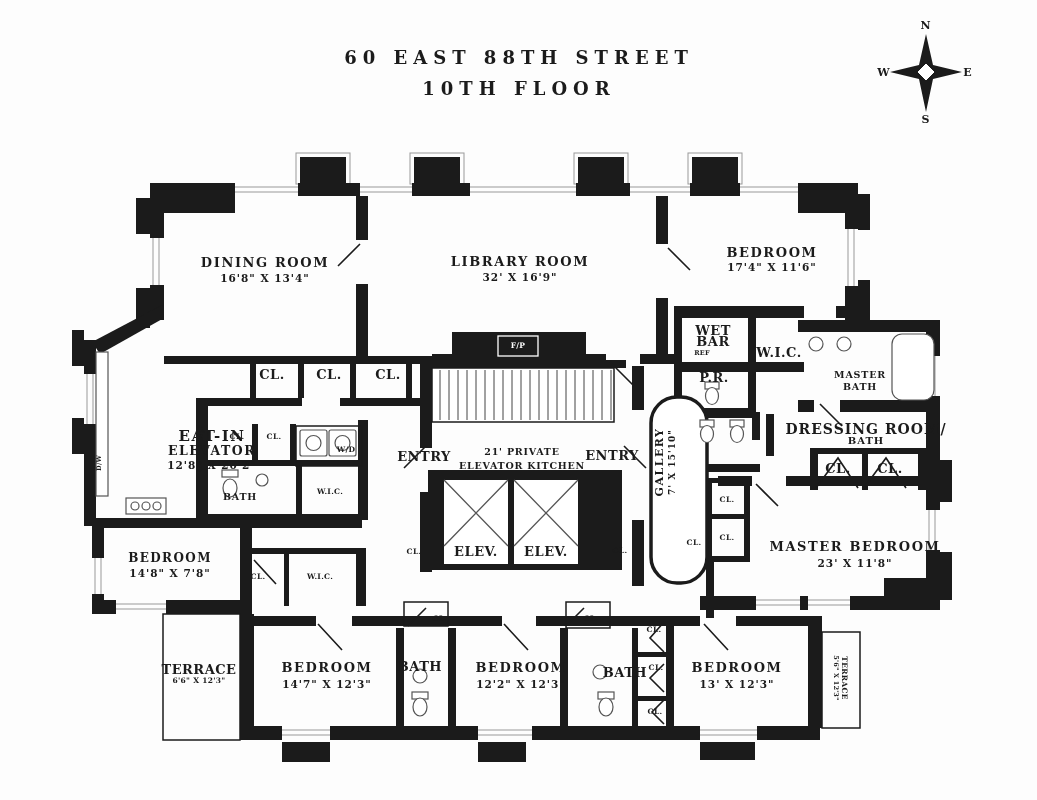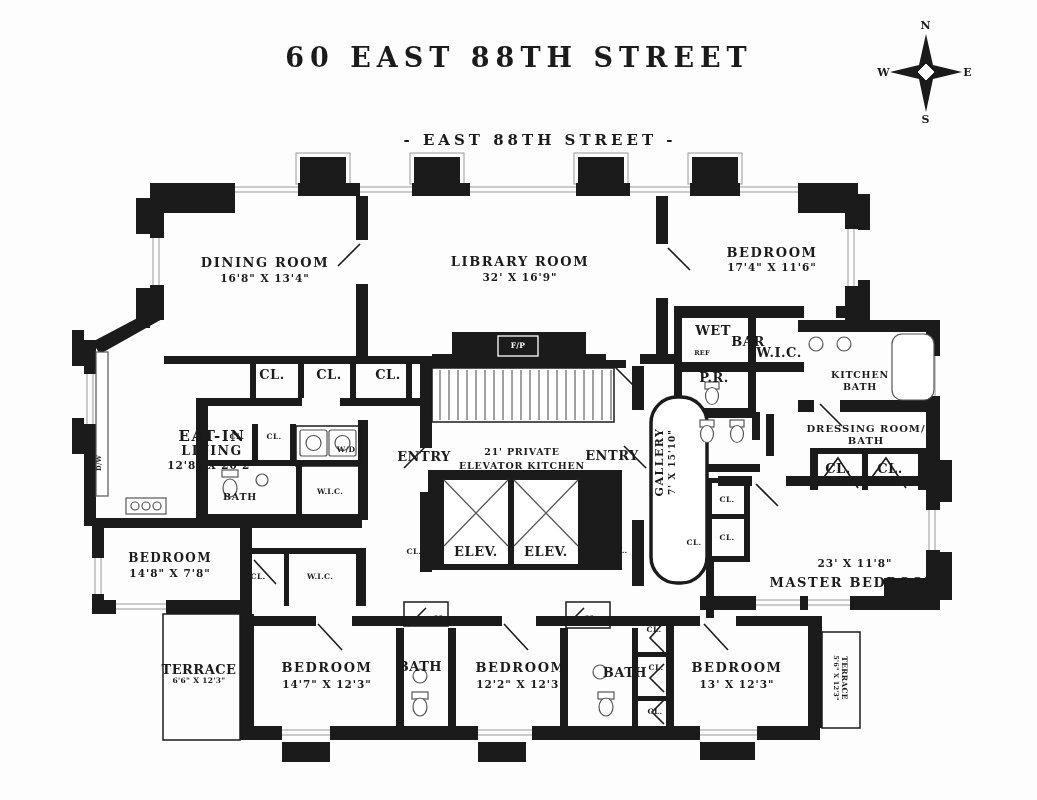--- a/index.html
+++ b/index.html
@@ -3,21 +3,21 @@
 <meta charset="utf-8">
 <style>
   html,body{margin:0;padding:0;background:#fff;}
   .stage{position:relative;width:1037px;height:800px;background:#fdfdfd;overflow:hidden;
          font-family:"DejaVu Serif",serif;color:#1b1b1b;}
   .stage svg{position:absolute;left:0;top:0;}
   .lbl{position:absolute;transform:translate(-50%,-50%);text-align:center;font-weight:700;
        white-space:nowrap;line-height:1.18;letter-spacing:1px;color:#1b1b1b;}
   .v90n{transform:translate(-50%,-50%) rotate(-90deg);}
   .v90p{transform:translate(-50%,-50%) rotate(90deg);}
-  .t1{font-size:27px;letter-spacing:6px;}
+  .t1{font-size:18px;letter-spacing:6px;}
   .t2{font-size:15px;letter-spacing:4px;}
   .rm{font-size:13px;letter-spacing:1.6px;}
   .dm{font-size:10.5px;letter-spacing:1px;}
   .md{font-size:9.5px;letter-spacing:.8px;}
   .sm{font-size:13px;letter-spacing:.5px;}
   .xs{font-size:7.5px;letter-spacing:.3px;}
   .xxs{font-size:6.5px;letter-spacing:.2px;}
   .wh{color:#fff;}
   .cmp{font-size:11px;}
 </style>
@@ -222,57 +222,57 @@
       <circle cx="262" cy="480" r="6"></circle>
     </g>
 
     <g>
       <polygon points="926,34 933,65 962,72 933,79 926,112 919,79 890,72 919,65" fill="#1b1b1b"></polygon>
       <polygon points="926,63 935,72 926,81 917,72" fill="#fff" stroke="#1b1b1b" stroke-width="1"></polygon>
     </g>
   </svg>
 
   <div class="lbl t1" style="left:519px;top:58px;">60 EAST 88TH STREET</div>
-  <div class="lbl t2" style="left:540px;top:141px;">- EAST 88TH STREET -</div>
+  <div class="lbl t1" style="left:519px;top:89px;">10TH FLOOR</div>
 
   <div class="lbl cmp" style="left:926px;top:26px;">N</div>
   <div class="lbl cmp" style="left:968px;top:73px;">E</div>
   <div class="lbl cmp" style="left:926px;top:120px;">S</div>
   <div class="lbl cmp" style="left:884px;top:73px;">W</div>
 
   <div class="lbl rm" style="left:265px;top:263px;">DINING ROOM</div>
   <div class="lbl dm" style="left:265px;top:278px;">16'8" X 13'4"</div>
   <div class="lbl rm" style="left:520px;top:262px;">LIBRARY ROOM</div>
   <div class="lbl dm" style="left:520px;top:277px;">32' X 16'9"</div>
   <div class="lbl rm" style="left:772px;top:253px;">BEDROOM</div>
   <div class="lbl dm" style="left:772px;top:267px;">17'4" X 11'6"</div>
 
   <div class="lbl" style="left:212px;top:437px;font-size:15px;letter-spacing:1.5px;">EAT-IN</div>
-  <div class="lbl" style="left:212px;top:451px;font-size:12.5px;letter-spacing:1.5px;">LIVING</div>
+  <div class="lbl" style="left:212px;top:451px;font-size:12.5px;letter-spacing:1.5px;">ELEVATOR</div>
   <div class="lbl dm" style="left:212px;top:465px;">12'8" X 20'2"</div>
 
   <div class="lbl md" style="left:522px;top:452px;">21' PRIVATE</div>
   <div class="lbl md" style="left:522px;top:466px;">ELEVATOR KITCHEN</div>
 
   <div class="lbl v90n" style="left:666px;top:462px;">
     <div style="font-size:11px;letter-spacing:1.5px;">GALLERY</div>
     <div style="font-size:9px;">7' X 15'10"</div>
   </div>
 
-  <div class="lbl rm" style="left:855px;top:547px;margin-top:36px;">MASTER BEDROOM</div>
+  <div class="lbl rm" style="left:855px;top:547px;">MASTER BEDROOM</div>
   <div class="lbl dm" style="left:855px;top:563px;">23' X 11'8"</div>
 
-  <div class="lbl md" style="left:860px;top:375px;">KITCHEN</div>
+  <div class="lbl md" style="left:860px;top:375px;">MASTER</div>
   <div class="lbl md" style="left:860px;top:387px;">BATH</div>
 
-  <div class="lbl" style="left:866px;top:429px;font-size:10px;">DRESSING ROOM/</div>
+  <div class="lbl" style="left:866px;top:429px;font-size:14px;">DRESSING ROOM/</div>
   <div class="lbl" style="left:866px;top:441px;font-size:10px;">BATH</div>
 
   <div class="lbl sm" style="left:713px;top:331px;">WET</div>
-  <div class="lbl sm" style="left:713px;top:342px;margin-left:35px;">BAR</div>
+  <div class="lbl sm" style="left:713px;top:342px;">BAR</div>
   <div class="lbl xxs" style="left:702px;top:354px;">REF</div>
 
   <div class="lbl" style="left:170px;top:558px;font-size:12px;letter-spacing:1.4px;">BEDROOM</div>
   <div class="lbl dm" style="left:170px;top:573px;">14'8" X 7'8"</div>
   <div class="lbl rm" style="left:327px;top:668px;">BEDROOM</div>
   <div class="lbl dm" style="left:327px;top:684px;">14'7" X 12'3"</div>
   <div class="lbl rm" style="left:521px;top:668px;">BEDROOM</div>
   <div class="lbl dm" style="left:521px;top:684px;">12'2" X 12'3"</div>
   <div class="lbl rm" style="left:737px;top:668px;">BEDROOM</div>
   <div class="lbl dm" style="left:737px;top:684px;">13' X 12'3"</div>

